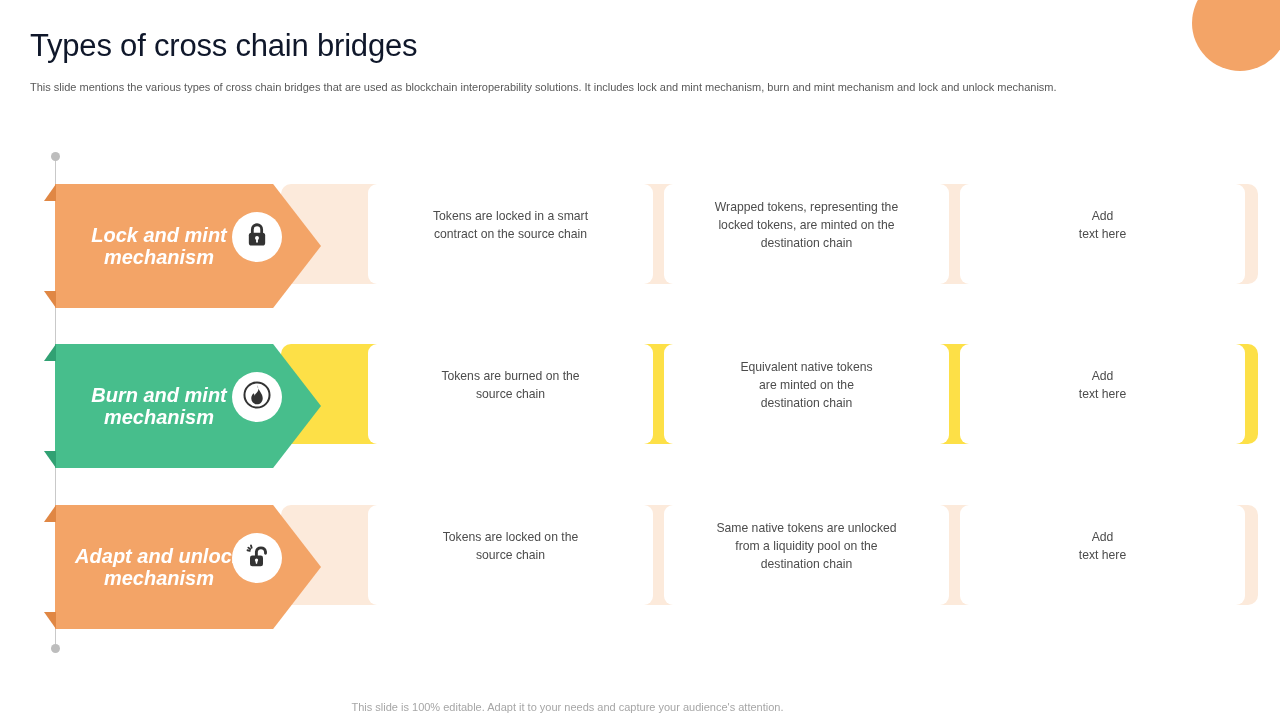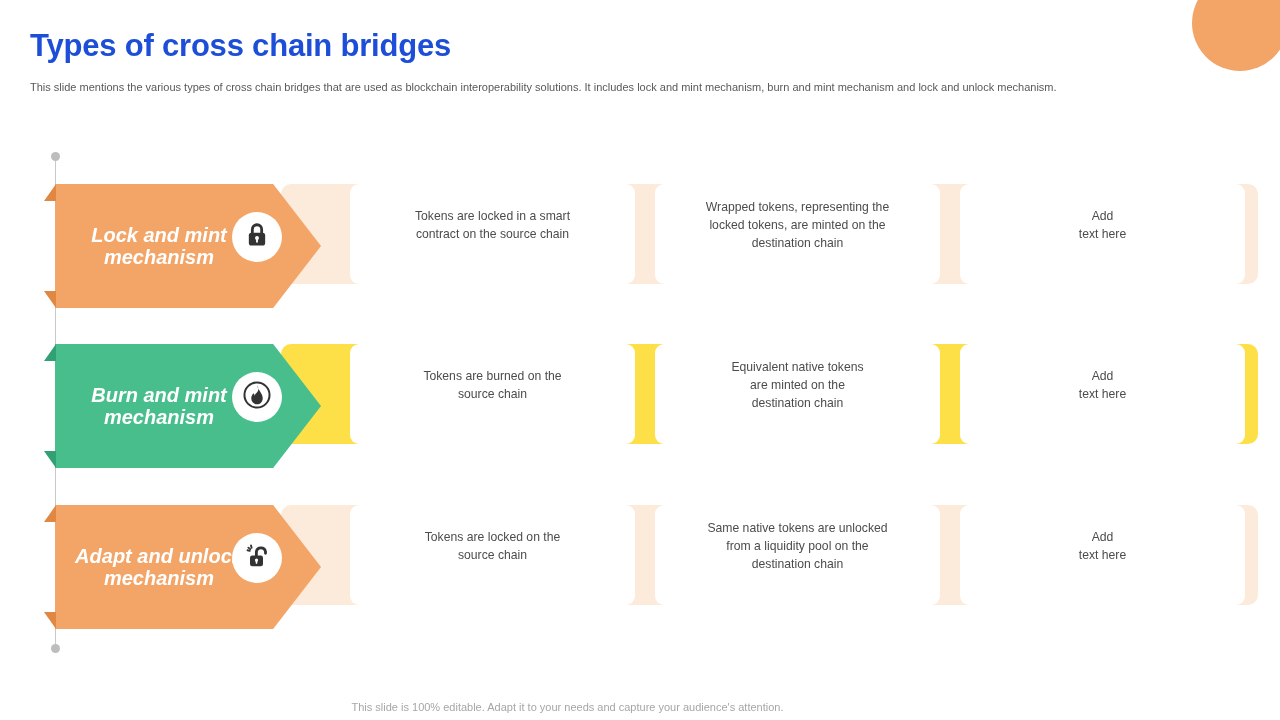--- a/index.html
+++ b/index.html
@@ -27,22 +27,22 @@
     right: -8px;
     z-index: 0;
   }
 
   
   .page-title {
     position: absolute;
     left: 30px;
     top: 28px;
     font-size: 31px;
-    font-weight: bold;
-    color: #1d4ed8;
+    font-weight: normal;
+    color: #0f172a;
     letter-spacing: -0.2px;
     z-index: 2;
   }
   .page-subtitle {
     position: absolute;
     left: 30px;
     top: 80px;
     width: 1140px;
     font-size: 11px;
     color: #595959;
@@ -88,21 +88,21 @@
   .strip {
     position: absolute;
     left: 237px;
     top: 0;
     right: 0;
     height: 100px;
     border-radius: 10px;
     display: flex;
     align-items: center;
     justify-content: flex-end;
-    gap: 20px;
+    gap: 11px;
     padding-right: 13px;
     box-sizing: border-box;
   }
   .strip.orange { background: #FCEADB; }
   .strip.green  { background: #fde047; }
 
   .card {
     width: 285px;
     height: 100px;
     background: #ffffff;

